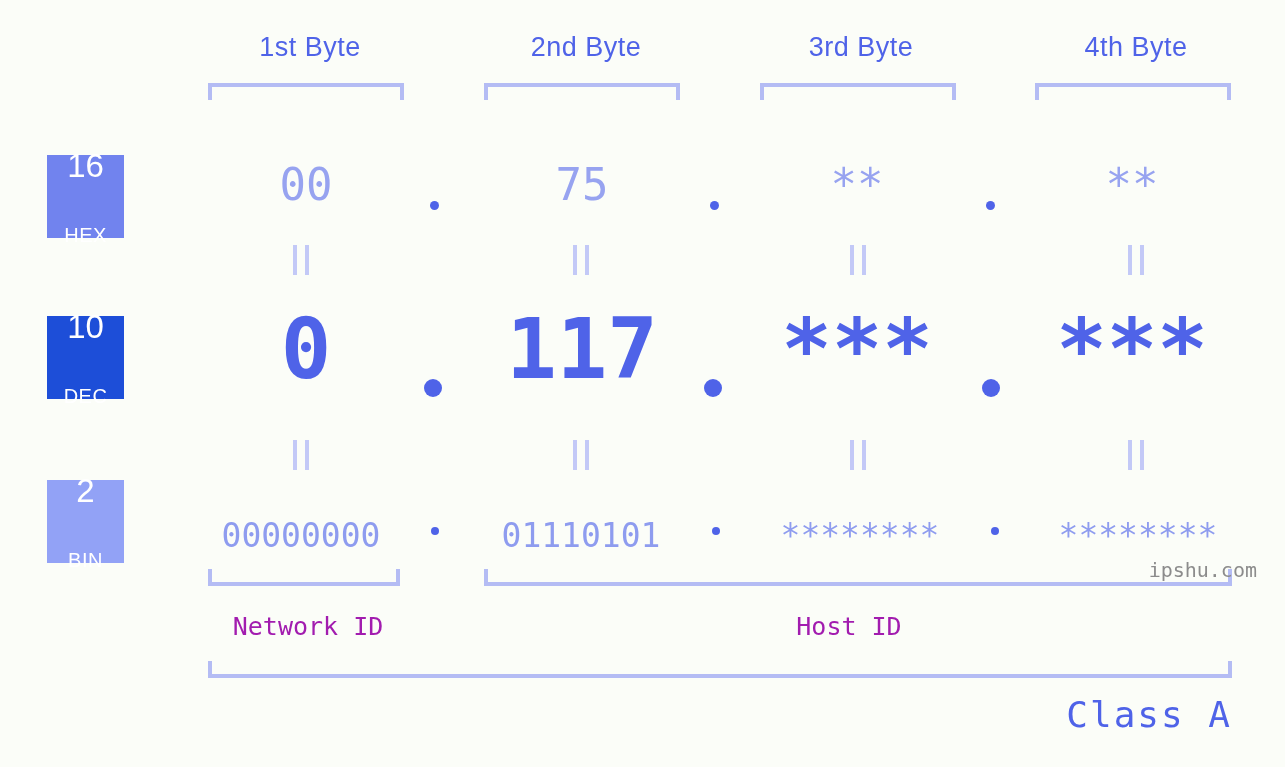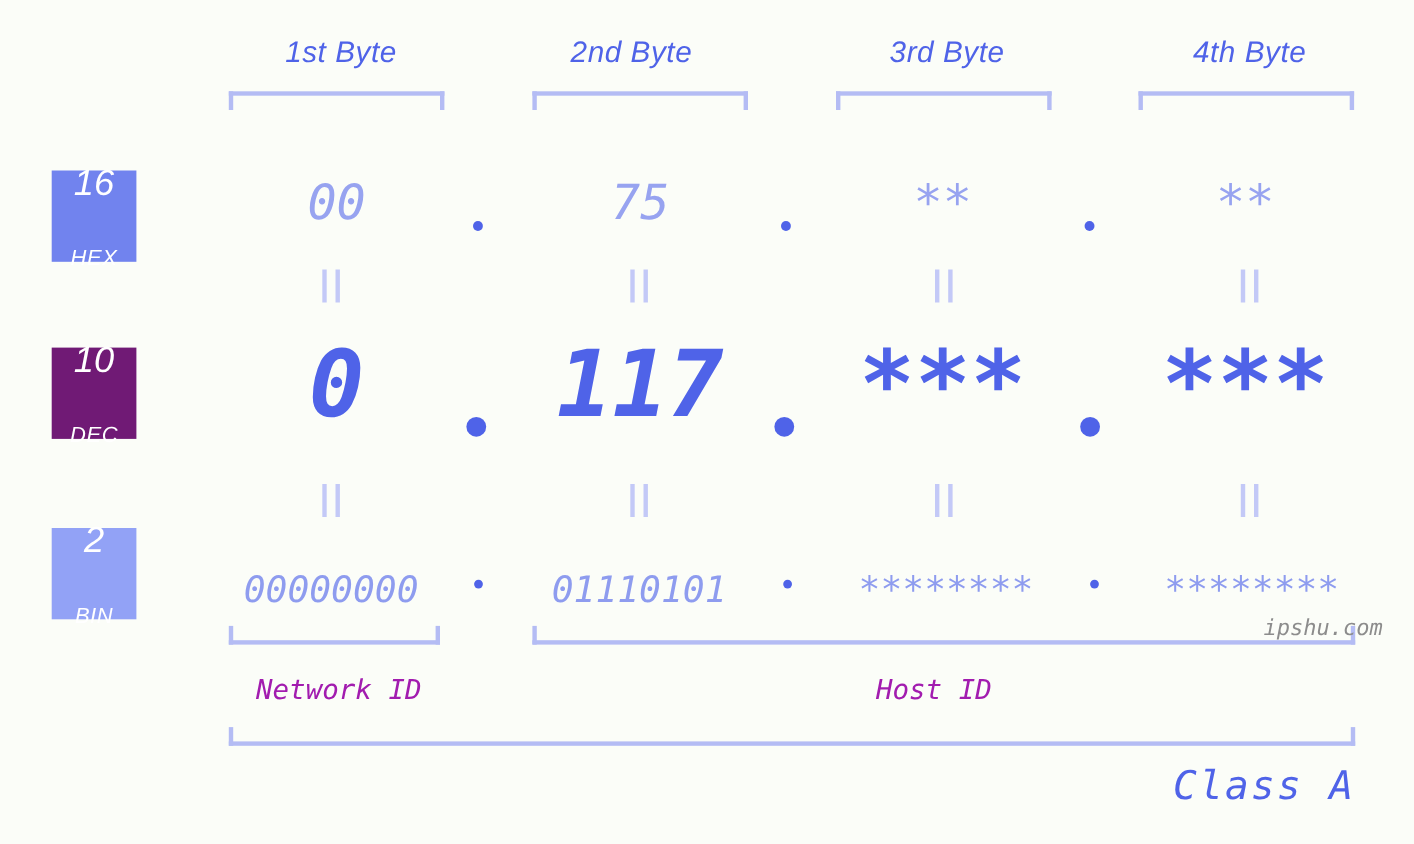--- a/index.html
+++ b/index.html
@@ -10,21 +10,20 @@
     width: 1285px;
     height: 767px;
     background: #fbfdf8;
     font-family: "Liberation Sans", sans-serif;
     overflow: hidden;
   }
   .stage {
     position: relative;
     width: 1285px;
     height: 605px;
-    font-style: italic;
   }
 
   
   .byte-label {
     position: absolute;
     top: 32px;
     width: 240px;
     text-align: center;
     font-family: "Liberation Sans", sans-serif;
     font-size: 27px;
@@ -163,36 +162,36 @@
     white-space: nowrap;
   }
 </style>
 </head>
 <body>
 
 <div class="stage">
 
   <div>
     <div class="byte-label" style="left:190px;">1st Byte</div>
-    <div class="byte-label" style="left:454px;">2nd Byte</div>
+    <div class="byte-label" style="left:466px;">2nd Byte</div>
     <div class="byte-label" style="left:741px;">3rd Byte</div>
     <div class="byte-label" style="left:1016px;">4th Byte</div>
 
     <div class="top-bracket" style="left:208px;  width:196px;"></div>
     <div class="top-bracket" style="left:484px;  width:196px;"></div>
     <div class="top-bracket" style="left:760px;  width:196px;"></div>
     <div class="top-bracket" style="left:1035px; width:196px;"></div>
   </div>
 
   <div>
     <div class="badge" style="top:155px; background:#7183ee;">
       <span class="num">16</span>
       <span class="unit">HEX</span>
     </div>
-    <div class="badge" style="top:316px; background:#701a75;">
+    <div class="badge" style="top:316px; background:#1d4ed8;">
       <span class="num">10</span>
       <span class="unit">DEC</span>
     </div>
     <div class="badge" style="top:480px; background:#92a2f6;">
       <span class="num">2</span>
       <span class="unit">BIN</span>
     </div>
   </div>
 
   <div class="row row-hex" style="top:163px;">

